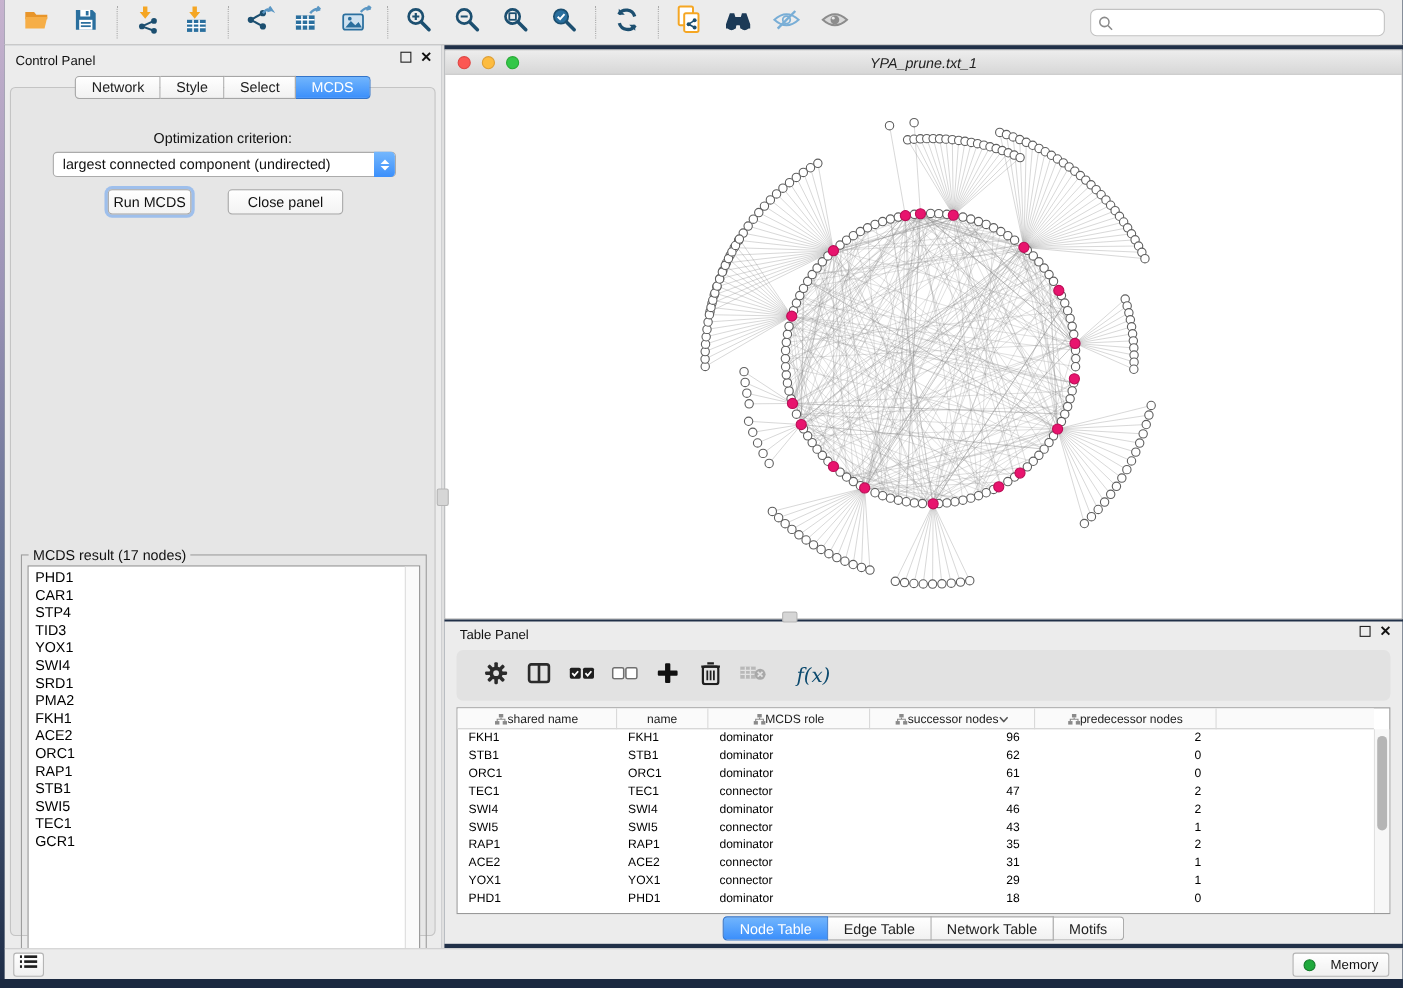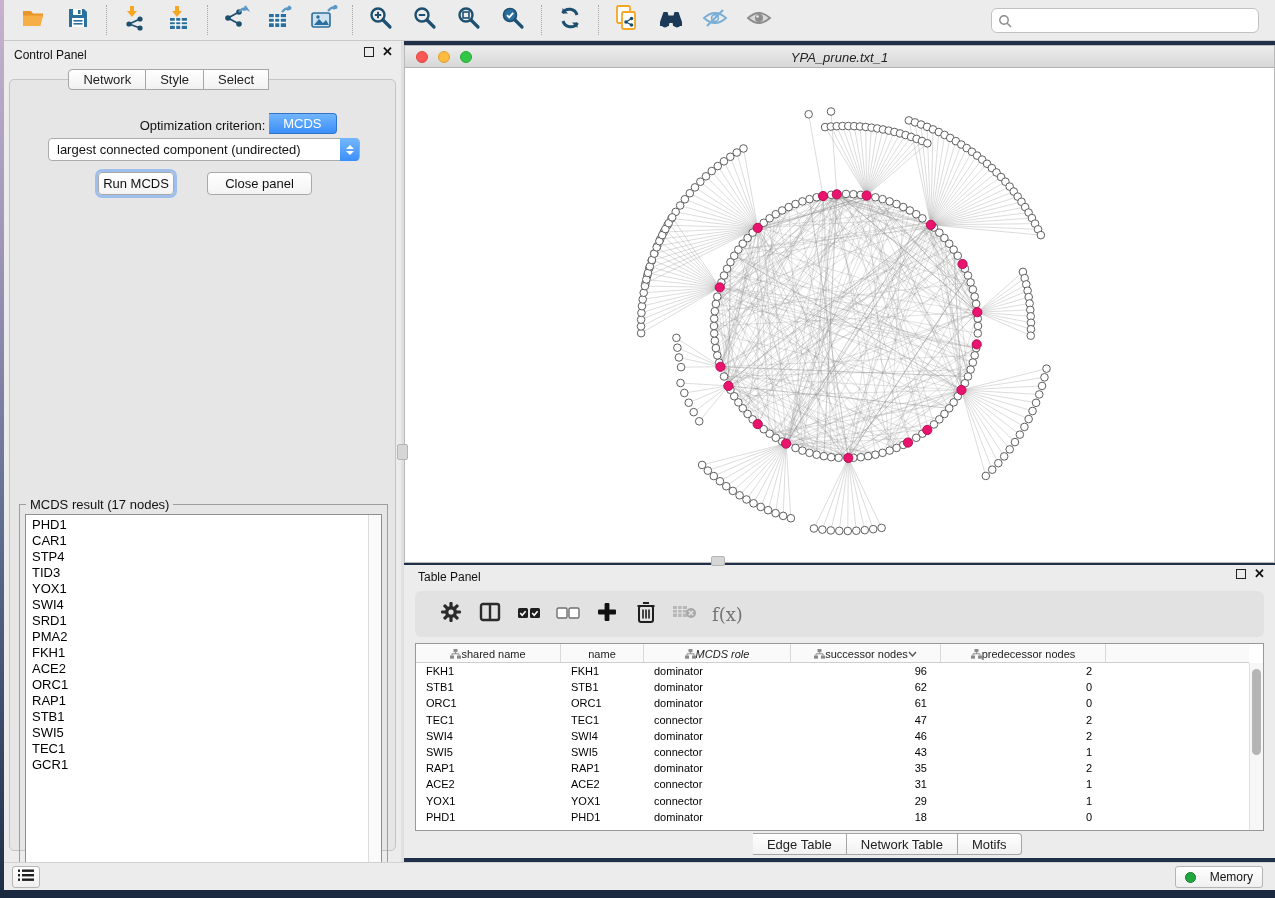--- a/index.html
+++ b/index.html
@@ -26,21 +26,21 @@
   #cp-header { position:absolute; left:0; top:0; width:100%; height:26px; }
   #cp-title { position:absolute; left:10px; top:7px; font-size:12px; color:#111; }
   .win-icons { position:absolute; right:8px; top:6px; display:flex; gap:8px; align-items:center; }
   .float-icon { width:10px; height:10px; border:1.6px solid #222; display:inline-block; }
   .close-icon { font-size:13px; font-weight:bold; color:#111; line-height:10px; }
   #cp-tabs { position:absolute; left:0; top:28px; width:100%; display:flex; justify-content:center; z-index:3; }
   .seg-tab { height:21px; padding:0 14px; font-size:13px; display:flex; align-items:center;
     background:linear-gradient(#ffffff,#f1f1f1); border:1px solid #a6a6a6; border-left:none; color:#222; }
   .seg-tab:first-child { border-left:1px solid #a6a6a6; border-radius:4px 0 0 4px; }
   .seg-tab:last-child { border-radius:0 4px 4px 0; }
-  .seg-tab.active { background:linear-gradient(#71b5fd,#3b8ffb); color:#fff; border-color:#3374c9;margin-top:44px; }
+  .seg-tab.active { background:linear-gradient(#71b5fd,#3b8ffb); color:#fff; border-color:#3374c9; }
   #cp-body { position:absolute; left:5px; top:38px; width:387px; height:772px; background:#e6e6e6;
     border:1px solid #c4c4c4; border-radius:5px; }
   #opt-label { position:absolute; left:0; top:38px; width:100%; text-align:center; font-size:13px; color:#111; }
   #criterion-select { position:absolute; left:38px; top:58px; width:312px; height:23px; background:#fff;
     border:1px solid #ababab; border-radius:4px; display:flex; align-items:center; font-size:13px; color:#111; }
   #criterion-select .sel-text { flex:1; padding-left:8px; white-space:nowrap; }
   #criterion-stepper { width:19px; height:23px; margin-left:auto; border-radius:0 4px 4px 0;
     background:linear-gradient(#74b7fd,#3b8ffb); display:flex; flex-direction:column; align-items:center; justify-content:center; gap:2px; }
   .chev { width:0; height:0; border-left:4px solid transparent; border-right:4px solid transparent; }
   .chev.up { border-bottom:4px solid #fff; }
@@ -76,21 +76,21 @@
   #tl-green { left:55px; background:#33c748; border:1px solid #27aa35; }
   #net-title { position:absolute; left:0; top:4px; width:100%; text-align:center; font-size:13px; color:#222;font-style:italic; }
   #net-canvas { position:absolute; left:0; top:22px; width:869px; height:494px; background:#fff; overflow:hidden; }
 
   
   #table-panel { position:absolute; left:404px; top:565px; width:871px; height:293px; background:#ececec; }
   #tp-title { position:absolute; left:14px; top:5px; font-size:12px; color:#111; }
   #tp-toolbar { position:absolute; left:11px; top:26px; width:849px; height:46px; background:#e2e2e2;
     border-radius:6px; display:flex; align-items:center; padding-left:18px; }
   .tp-btn { width:36px; height:34px; display:flex; align-items:center; justify-content:center; margin-right:3px; }
-  #fx-label { font-size:18px; font-family:"DejaVu Serif", serif; color:#737373; margin-left:6px; }
+  #fx-label { font-size:18px; font-style:italic; font-family:"DejaVu Serif", serif; color:#0c4a6e; margin-left:18px; }
   #node-table { position:absolute; left:11px; top:78px; width:849px; height:188px; background:#fff; border:1px solid #999; }
   #nt-header { position:absolute; left:0; top:0; height:19px; width:calc(100% - 14px); display:flex;
     background:#fafafa; border-bottom:1px solid #cfcfcf; }
   .nt-col { height:19px; display:flex; align-items:center; justify-content:center; gap:0;
     border-right:1px solid #d9d9d9; font-size:11px; color:#222; position:relative; }
   .nt-col .colname { white-space:nowrap; }
   #nt-body { position:absolute; left:0; top:19px; width:calc(100% - 14px); }
   .nt-row { display:flex; height:16.2px; align-items:center; }
   .nt-cell { font-size:11px; color:#000; overflow:hidden; white-space:nowrap; }
   #nt-scroll { position:absolute; right:0; top:19px; width:14px; height:calc(100% - 19px); background:#f7f7f7; border-left:1px solid #e0e0e0; }
@@ -1090,21 +1090,21 @@
   <rect x="3.5" y="0" width="4" height="3.2" fill="#8a8a8a"></rect>
   <rect x="0" y="6.5" width="4" height="3.2" fill="#8a8a8a"></rect>
   <rect x="7" y="6.5" width="4" height="3.2" fill="#8a8a8a"></rect>
   <path d="M5.5 3.2 v1.6 M2 6.5 v-1.7 h7 v1.7" stroke="#8a8a8a" stroke-width="1" fill="none"></path>
             </svg>
             <span class="colname">shared name</span>
           </div>
           <div class="nt-col" style="width: 83px;">
             <span class="colname">name</span>
           </div>
-          <div class="nt-col" style="width: 147px; font-style: italic;">
+          <div class="nt-col" style="width: 147px;">
             <svg width="11" height="10" viewBox="0 0 11 10">
   <rect x="3.5" y="0" width="4" height="3.2" fill="#8a8a8a"></rect>
   <rect x="0" y="6.5" width="4" height="3.2" fill="#8a8a8a"></rect>
   <rect x="7" y="6.5" width="4" height="3.2" fill="#8a8a8a"></rect>
   <path d="M5.5 3.2 v1.6 M2 6.5 v-1.7 h7 v1.7" stroke="#8a8a8a" stroke-width="1" fill="none"></path>
             </svg>
             <span class="colname">MCDS role</span>
           </div>
           <div class="nt-col" style="width: 150px;">
             <svg width="11" height="10" viewBox="0 0 11 10">

